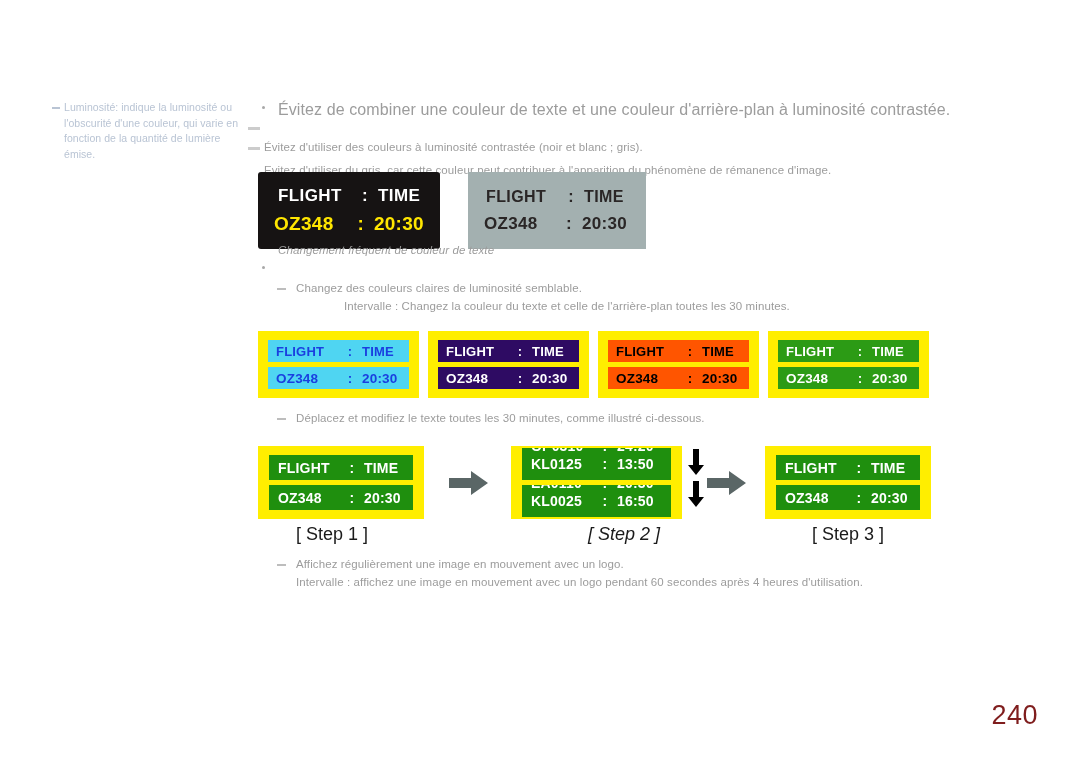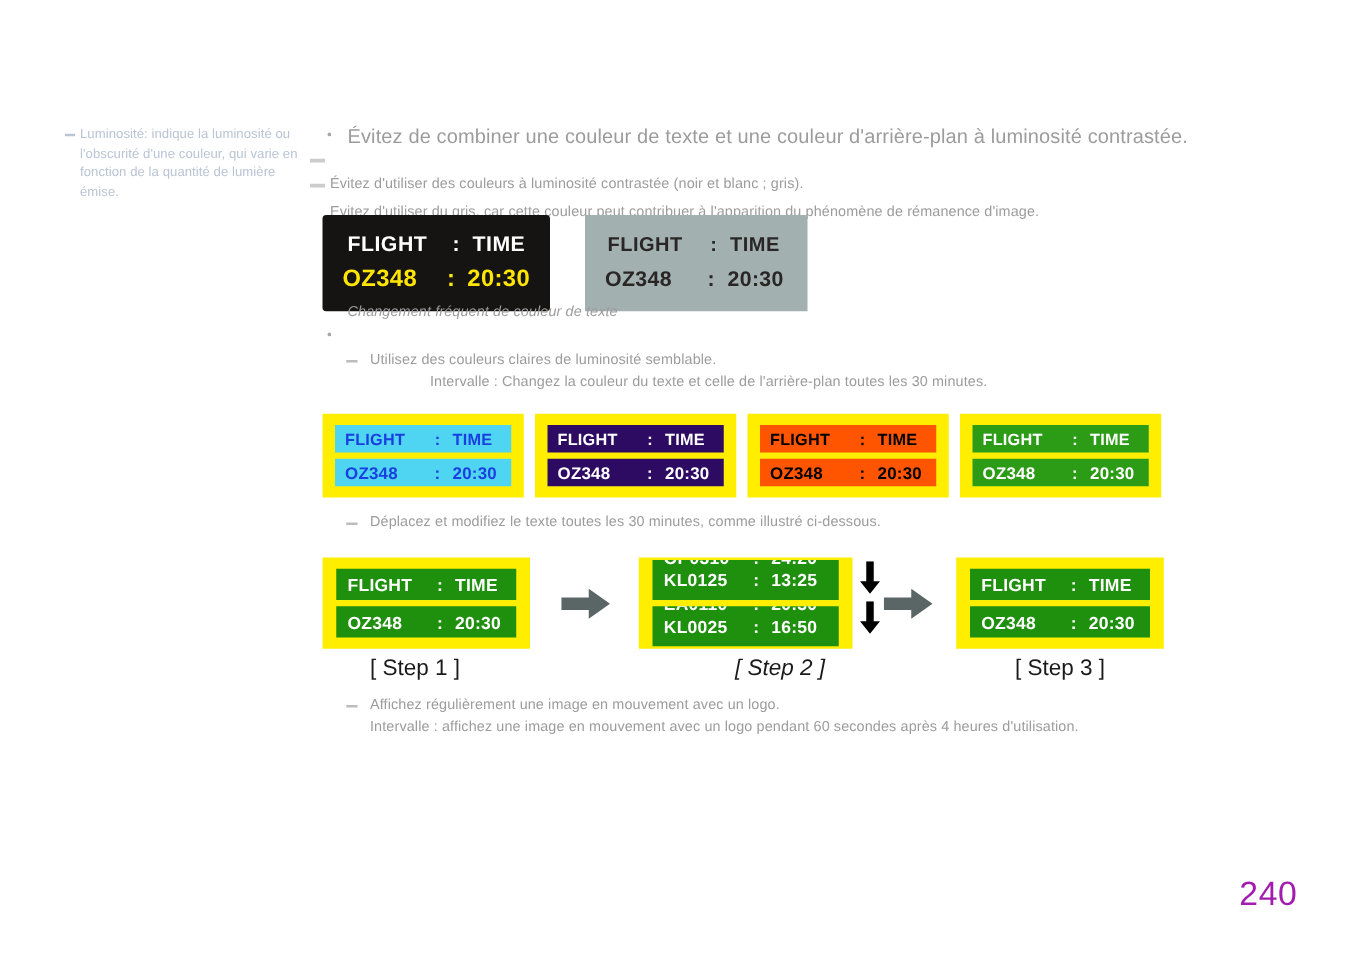--- a/index.html
+++ b/index.html
@@ -182,21 +182,21 @@
   .arrow-down {
     position: absolute;
     width: 16px; height: 26px;
   }
 
   .page-number {
     position: absolute;
     right: 42px;
     top: 700px;
     font-size: 27px;
-    color: #a21caf;
+    color: #7f1d1d;
     letter-spacing: .5px;
   }
 </style>
 </head>
 <body>
 
 <div class="sidebar-dash"></div>
 <div class="sidebar-note">Luminosité: indique la luminosité ou l'obscurité d'une couleur, qui varie en fonction de la quantité de lumière émise.</div>
 
 <div class="bullet" style="left:262px; top:106px;"></div>
@@ -231,21 +231,21 @@
     <span class="cell-code">OZ348</span>
     <span class="cell-colon">:</span>
     <span class="cell-time">20:30</span>
   </div>
 </div>
 
 <div class="bullet" style="left:262px; top:266px;"></div>
 <div class="txt" style="left:278px; top:244px;font-style:italic;">Changement fréquent de couleur de texte</div>
 
 <div class="dash" style="left:277px; top:288px;"></div>
-<div class="txt" style="left:296px; top:282px;">Utilisez des couleurs claires de luminosité semblable.</div>
+<div class="txt" style="left:296px; top:282px;">Changez des couleurs claires de luminosité semblable.</div>
 <div class="txt" style="left:296px; top:300px;margin-left:48px;">Intervalle : Changez la couleur du texte et celle de l'arrière-plan toutes les 30 minutes.</div>
 
 <div class="row-colors">
 
   <div class="fboard" style="left:258px;">
     <div class="strip" style="background:#4fd5f2; color:#1a3fe0;">
       <span class="cell-code">FLIGHT</span>
       <span class="cell-colon">:</span>
       <span class="cell-time">TIME</span>
     </div>
@@ -323,21 +323,21 @@
   <div class="fboard" style="left:511px; width:171px;">
     <div class="strip scroll-strip" style="background:#1f8f0e;">
       <div class="scroll-line" style="top:-10px;">
         <span class="cell-code">OP0310</span>
         <span class="cell-colon">:</span>
         <span class="cell-time">24:20</span>
       </div>
       <div class="scroll-line" style="top:8px;">
         <span class="cell-code">KL0125</span>
         <span class="cell-colon">:</span>
-        <span class="cell-time">13:25</span>
+        <span class="cell-time">13:50</span>
       </div>
     </div>
     <div class="strip scroll-strip" style="background:#1f8f0e;">
       <div class="scroll-line" style="top:-10px;">
         <span class="cell-code">EA0110</span>
         <span class="cell-colon">:</span>
         <span class="cell-time">20:30</span>
       </div>
       <div class="scroll-line" style="top:8px;">
         <span class="cell-code">KL0025</span>

